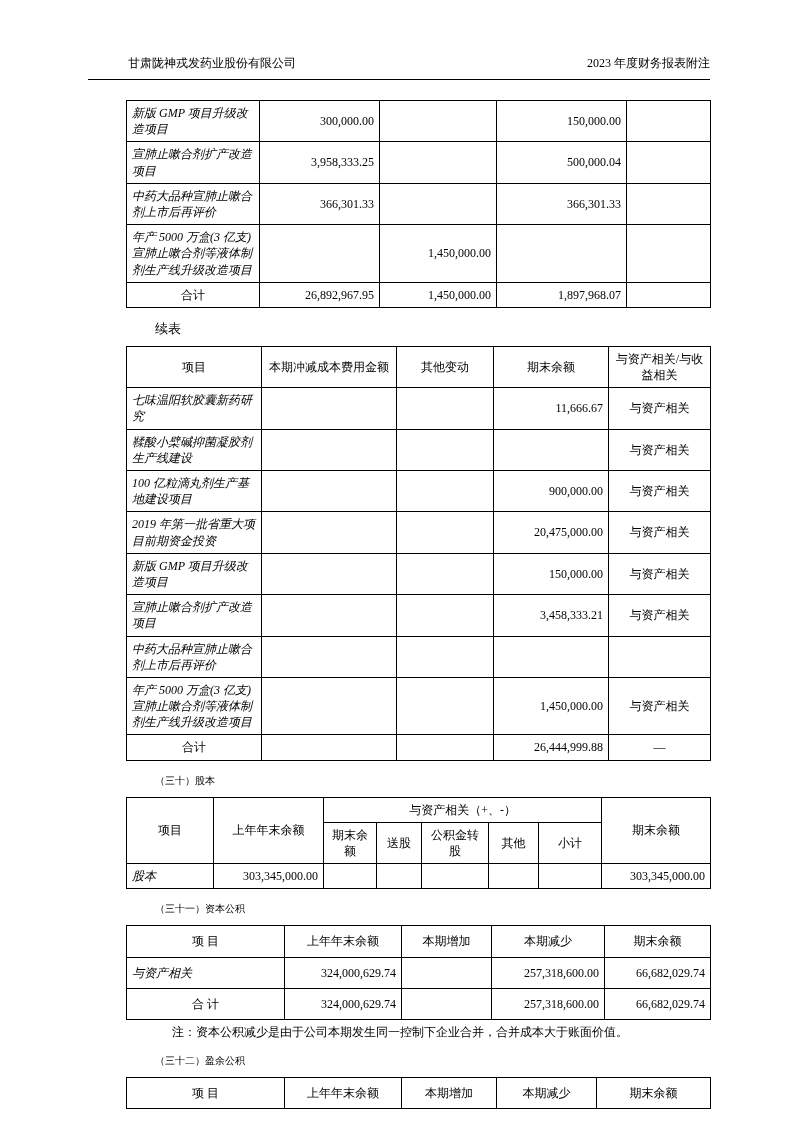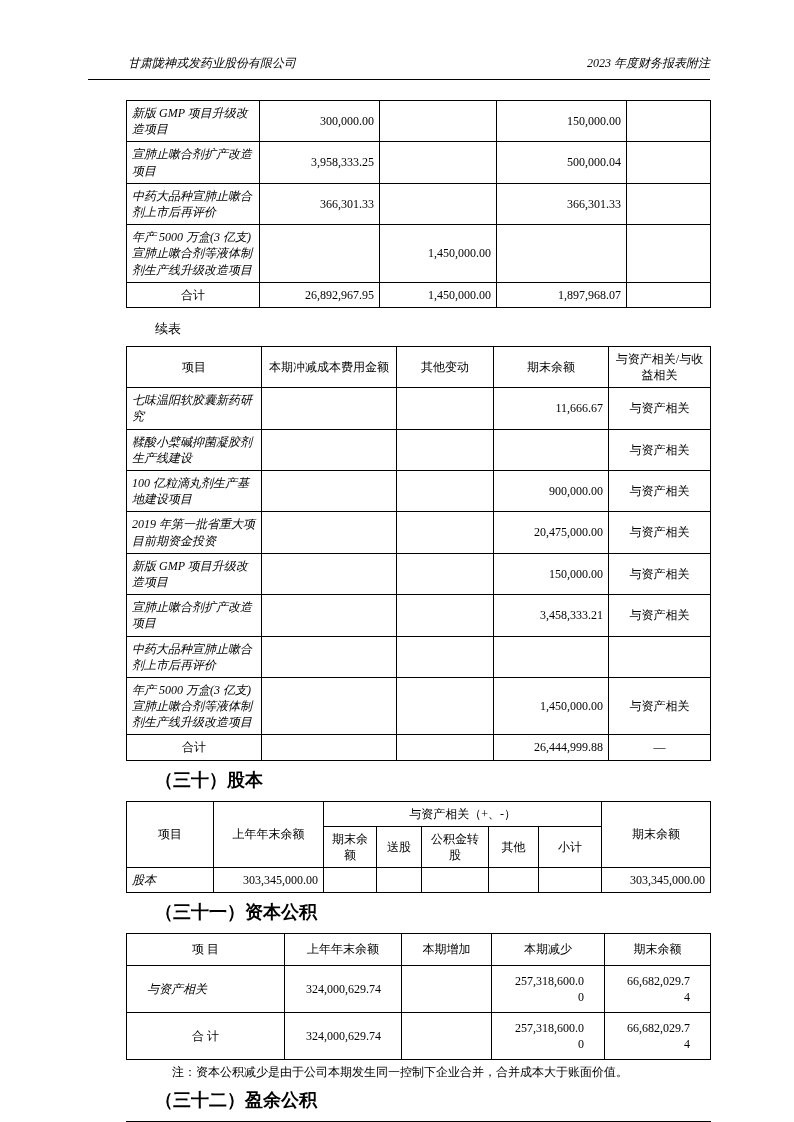--- a/index.html
+++ b/index.html
@@ -2,31 +2,31 @@
 <html><head>
 <meta charset="utf-8">
 <style>
   html,body{margin:0;padding:0;background:#ffffff;}
   .page{
     width:794px;height:1122px;background:#fff;position:relative;box-sizing:border-box;
     padding:55px 84px 0 88px;
     font-family:"Liberation Serif","DejaVu Serif",serif;color:#000;
   }
   .doc-header{display:flex;justify-content:space-between;align-items:flex-end;
-    border-bottom:1px solid #000;padding-bottom:7px;font-size:12px;font-style:italic;}
+    border-bottom:1px solid #000;padding-bottom:7px;font-size:12px;}
   .doc-header .left{margin-left:40px;}
   table.t{border-collapse:collapse;table-layout:fixed;margin-left:38px;width:584px;font-size:12px;}
   .t td{border:1px solid #000;padding:4px 5px;text-align:center;vertical-align:middle;
     line-height:1.35;word-break:break-all;}
   .t .name{text-align:left;font-style:italic;}
   .t .num{text-align:right;}
-  .t.roomy td{padding:7px 20px;}
+  .t.roomy td{padding:7px 5px;}
   .t1{margin-top:20px;}
   .cont{font-size:13px;margin:12px 0 8px 67px;}
-  .sec{font-weight:bold;font-size:18px;margin:7px 0 9px 67px;}
+  .sec{font-weight:normal;font-size:10px;margin:13px 0 9px 67px;}
   .note{font-size:12px;margin:4px 0 3px 84px;}
   .pageno{position:absolute;left:0;right:0;bottom:58px;text-align:center;font-size:12px;}
 </style>
 </head>
 <body>
 
 <div class="page">
 
   <div class="doc-header">
     <span class="left">甘肃陇神戎发药业股份有限公司</span>

